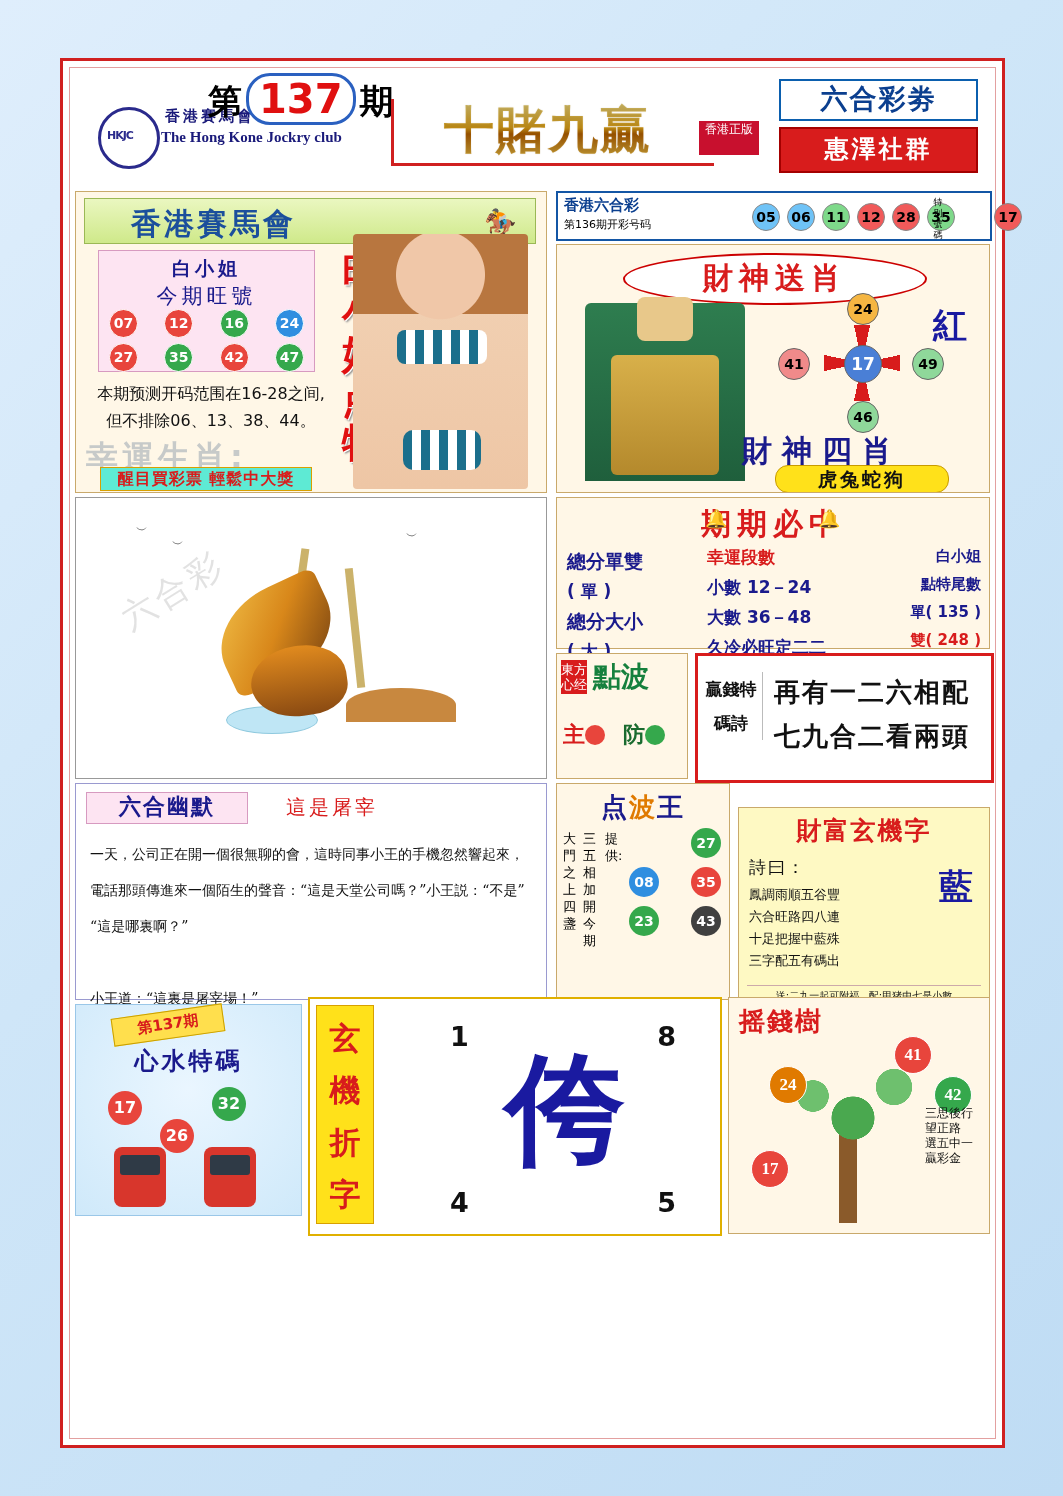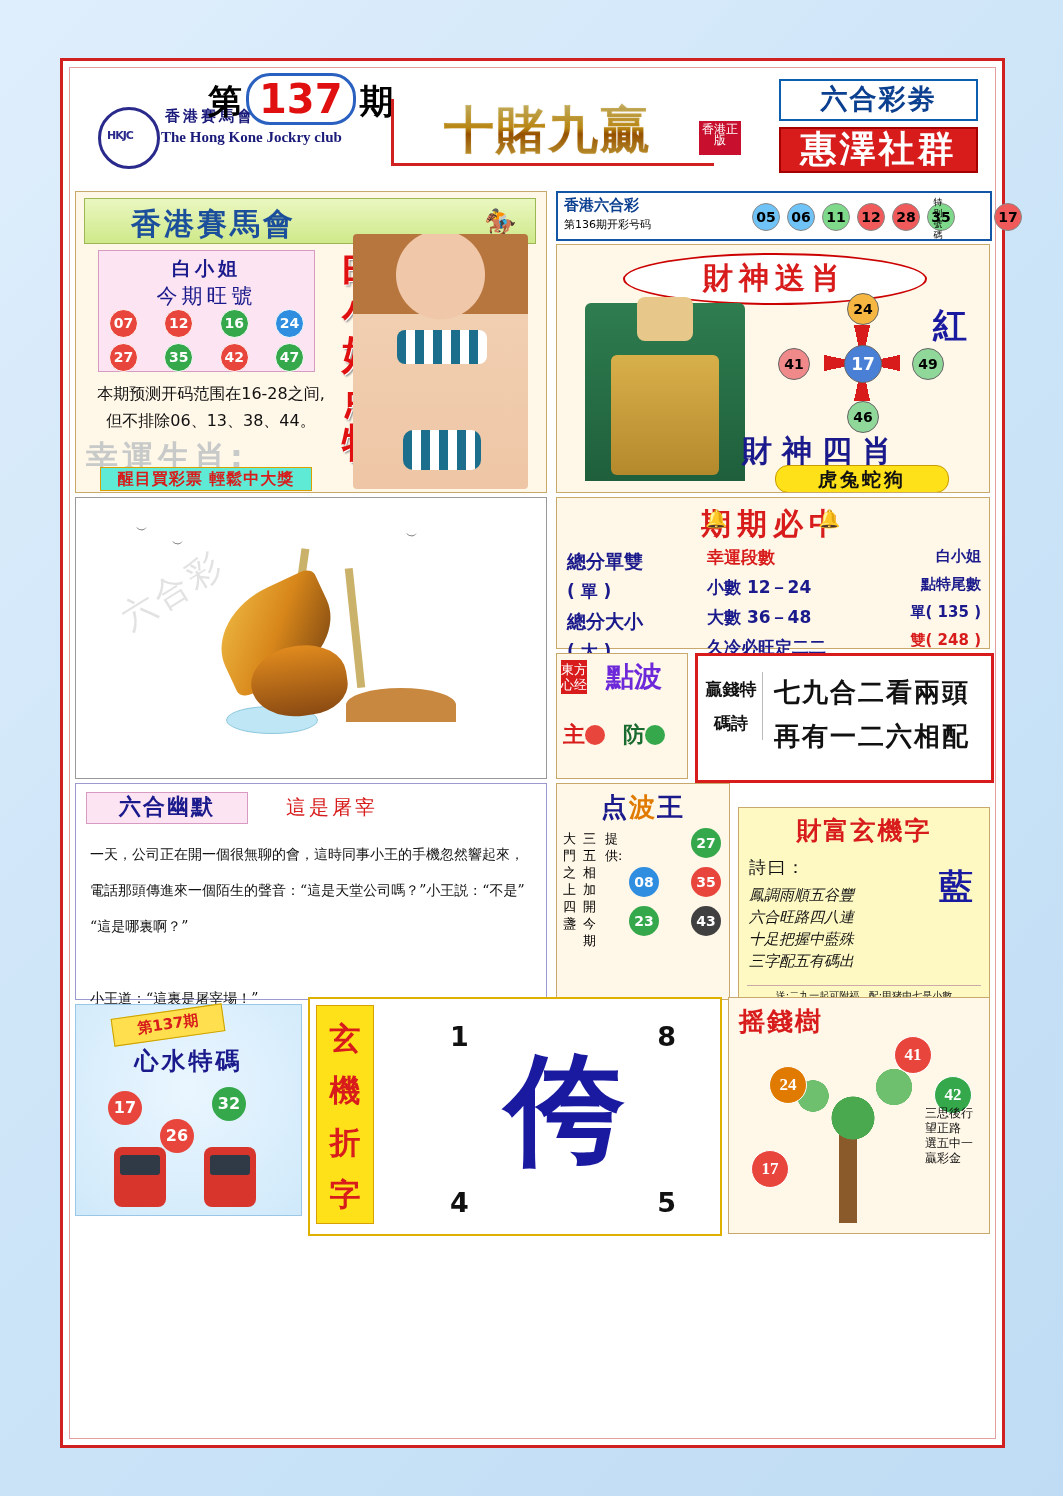--- a/index.html
+++ b/index.html
@@ -22,25 +22,25 @@
   .hk-cn{position:absolute;left:92px;top:38px;font-size:15px;color:#1a1a7a;font-weight:bold;letter-spacing:3px;}
   .hk-en{position:absolute;left:88px;top:60px;font-size:15px;color:#1a1a7a;font-family:"Liberation Serif",serif;font-weight:bold;}
   .issue{position:absolute;left:135px;top:4px;font-size:34px;color:#000;font-weight:bold;}
   .issue .num{display:inline-block;color:#e01010;font-size:40px;background:#fff;border:3px solid #2a60c0;border-radius:24px;padding:0 10px;margin:0 4px;}
   .title-big{position:absolute;left:330px;top:32px;width:290px;height:60px;
      font-size:50px;font-weight:bold;letter-spacing:2px;line-height:58px;text-align:center;
      background:linear-gradient(#ffe98a,#f5b21a 45%,#c66a00 55%,#ffd24d);
      -webkit-background-clip:text;background-clip:text;color:transparent;
      text-shadow:0 0 1px rgba(0,0,0,.25);}
   .title-underline{position:absolute;left:318px;top:30px;width:320px;height:64px;border-left:3px solid #d02020;border-bottom:3px solid #d02020;}
-  .stamp{position:absolute;left:626px;top:52px;width:42px;height:34px;background:#c8102e;color:#fff;font-size:12px;line-height:11px;padding:3px 2px;box-sizing:border-box;text-align:center;letter-spacing:0;}
+  .stamp{position:absolute;left:626px;top:52px;width:60px;height:34px;background:#c8102e;color:#fff;font-size:12px;line-height:11px;padding:3px 2px;box-sizing:border-box;text-align:center;letter-spacing:0;}
   .lhc-box{position:absolute;right:10px;top:10px;width:195px;height:38px;border:2px solid #0b5fae;background:#fff;text-align:center;}
   .lhc-box span{font-size:27px;font-weight:bold;color:#0b3f8f;line-height:36px;letter-spacing:2px;}
   .hz-box{position:absolute;right:10px;top:58px;width:195px;height:42px;background:#d81c1c;border:2px solid #a40000;text-align:center;}
-  .hz-box span{font-size:36px;font-weight:bold;color:#fff;line-height:40px;letter-spacing:3px;}
+  .hz-box span{font-size:24px;font-weight:bold;color:#fff;line-height:40px;letter-spacing:3px;}
 
   
   .resbar{position:absolute;left:493px;top:130px;width:432px;height:46px;background:#fff;border:2px solid #1356a5;}
   .resbar .lab1{position:absolute;left:6px;top:3px;font-size:15px;color:#0b3f8f;font-weight:bold;}
   .resbar .lab2{position:absolute;left:6px;top:24px;font-size:11px;color:#000;}
   .ball{position:absolute;top:10px;width:26px;height:26px;border-radius:50%;border:1px solid #888;font-size:14px;font-weight:bold;line-height:26px;text-align:center;color:#000;margin-left:44px;}
   .b-r{background:#f15a5a;} .b-b{background:#6fc3f7;} .b-g{background:#7ed98a;}
   .spec{position:absolute;right:44px;top:4px;font-size:9px;width:16px;line-height:11px;color:#000;text-align:center;}
 
   
@@ -103,21 +103,21 @@
   .qq-l{position:absolute;left:10px;top:48px;font-size:19px;color:#1a1a8c;font-weight:bold;line-height:30px;}
   .qq-l .sub{font-size:17px;}
   .qq-c{position:absolute;left:150px;top:44px;font-size:17px;color:#d81c1c;line-height:30px;font-weight:bold;}
   .qq-c .b{color:#1a1a8c;}
   .qq-r{position:absolute;right:8px;top:44px;width:130px;font-size:15px;color:#1a1a8c;line-height:28px;font-weight:bold;text-align:right;}
   .qq-r .v{color:#d81c1c;}
 
   
   .p-dfxj{position:absolute;left:493px;top:592px;width:130px;height:124px;border:1px solid #c9a96b;background:#fff7e7;}
   .dfxj-l{position:absolute;left:4px;top:6px;width:26px;background:#d81c1c;color:#fff;font-size:13px;line-height:15px;text-align:center;padding:2px 0;}
-  .dfxj-t{position:absolute;left:36px;top:4px;font-size:28px;font-weight:bold;color:#6d28d9;margin-left:13px;}
+  .dfxj-t{position:absolute;left:36px;top:4px;font-size:28px;font-weight:bold;color:#15803d;}
   .dfxj-b{position:absolute;left:6px;top:66px;font-size:22px;font-weight:bold;color:#d81c1c;}
   .dfxj-b2{position:absolute;left:66px;top:66px;font-size:22px;font-weight:bold;color:#1a6b2f;}
   .dot{display:inline-block;width:20px;height:20px;border-radius:50%;vertical-align:-3px;}
   .p-poem{position:absolute;left:632px;top:592px;width:293px;height:124px;border:3px solid #d81c1c;background:#fff;}
   .poem-l{position:absolute;left:6px;top:16px;width:54px;font-size:17px;font-weight:bold;color:#111;line-height:34px;text-align:center;border-right:1px solid #bbb;padding-right:4px;}
   .poem-r{position:absolute;left:76px;top:14px;font-size:26px;font-weight:bold;color:#111;line-height:44px;letter-spacing:2px;}
 
   
   .p-humor{position:absolute;left:12px;top:722px;width:470px;height:215px;border:1px solid #9a9ad0;background:#fff;}
   .humor-t{position:absolute;left:10px;top:8px;width:160px;height:30px;background:#fde4f2;border:1px solid #d79ac0;color:#1a1a8c;font-size:22px;font-weight:bold;text-align:center;line-height:28px;letter-spacing:2px;}
@@ -130,21 +130,21 @@
   .dbw-t .o{color:#e07a00;}
   .dbw-col{position:absolute;left:8px;top:46px;width:16px;font-size:13px;line-height:17px;}
   .dbw-balls{position:absolute;right:8px;top:44px;width:92px;}
   .dbw-balls .r{display:flex;justify-content:space-between;margin-bottom:9px;}
   .dbw-ball{width:30px;height:30px;border-radius:50%;line-height:30px;text-align:center;font-size:14px;font-weight:bold;color:#fff;}
 
   
   .p-cfx{position:absolute;left:675px;top:722px;width:250px;height:215px;border:1px solid #c9a96b;background:#fef9c3;margin-top:24px;}
   .cfx-t{text-align:center;margin-top:6px;font-size:25px;font-weight:bold;color:#d81c1c;letter-spacing:2px;}
   .cfx-shi{position:absolute;left:10px;top:48px;font-size:17px;color:#111;letter-spacing:2px;}
-  .cfx-lines{position:absolute;left:10px;top:76px;font-size:15px;color:#111;line-height:22px;font-style:italic;}
+  .cfx-lines{position:absolute;left:10px;top:76px;font-size:13px;color:#111;line-height:22px;}
   .cfx-big{position:absolute;right:16px;top:56px;font-size:34px;font-weight:bold;color:#1a1aa0;}
   .cfx-foot{position:absolute;left:8px;bottom:6px;width:234px;font-size:10px;color:#111;line-height:14px;text-align:center;border-top:1px solid #caa;padding-top:3px;}
 
   
   .p-xs{position:absolute;left:12px;top:943px;width:225px;height:210px;border:1px solid #9ac7e8;background:radial-gradient(circle at 50% 40%,#eaf6ff,#cfe9fa);}
   .xs-rib{position:absolute;left:36px;top:6px;width:110px;height:26px;background:#ffdf4d;border:1px solid #caa000;transform:rotate(-8deg);color:#d81c1c;font-weight:bold;font-size:15px;text-align:center;line-height:24px;}
   .xs-t{position:absolute;left:0;right:0;top:40px;text-align:center;font-size:24px;font-weight:bold;color:#1a1a8c;letter-spacing:3px;}
   .xs-balls{position:absolute;left:26px;top:78px;width:172px;height:66px;}
   .xs-ball{position:absolute;width:34px;height:34px;border-radius:50%;line-height:34px;text-align:center;font-size:16px;font-weight:bold;color:#fff;}
   .hand{position:absolute;width:52px;height:60px;background:#d8362c;border-radius:8px;}
@@ -285,22 +285,22 @@
  <div class="p-dfxj">
    <div class="dfxj-l">東方心经</div>
    <div class="dfxj-t">點波</div>
    <div class="dfxj-b"><span>主</span><span class="dot" style="background:#e8453c"></span></div>
    <div class="dfxj-b2"><span>防</span><span class="dot" style="background:#35a84c"></span></div>
  </div>
 
  <div class="p-poem">
    <div class="poem-l">贏錢特碼詩</div>
    <div class="poem-r">
+     <div>再有一二六相配</div>
      <div>七九合二看兩頭</div>
-     <div>再有一二六相配</div>
    </div>
  </div>
 
  <div class="p-humor">
    <div class="humor-t">六合幽默</div>
    <div class="humor-s">這是屠宰</div>
    <div class="humor-b" style="white-space:pre-wrap">一天，公司正在開一個很無聊的會，這時同事小王的手機忽然響起來，電話那頭傳進來一個陌生的聲音：“這是天堂公司嗎？”小王説：“不是” “這是哪裏啊？”
 
 小王道：“這裏是屠宰場！”</div>
  </div>

